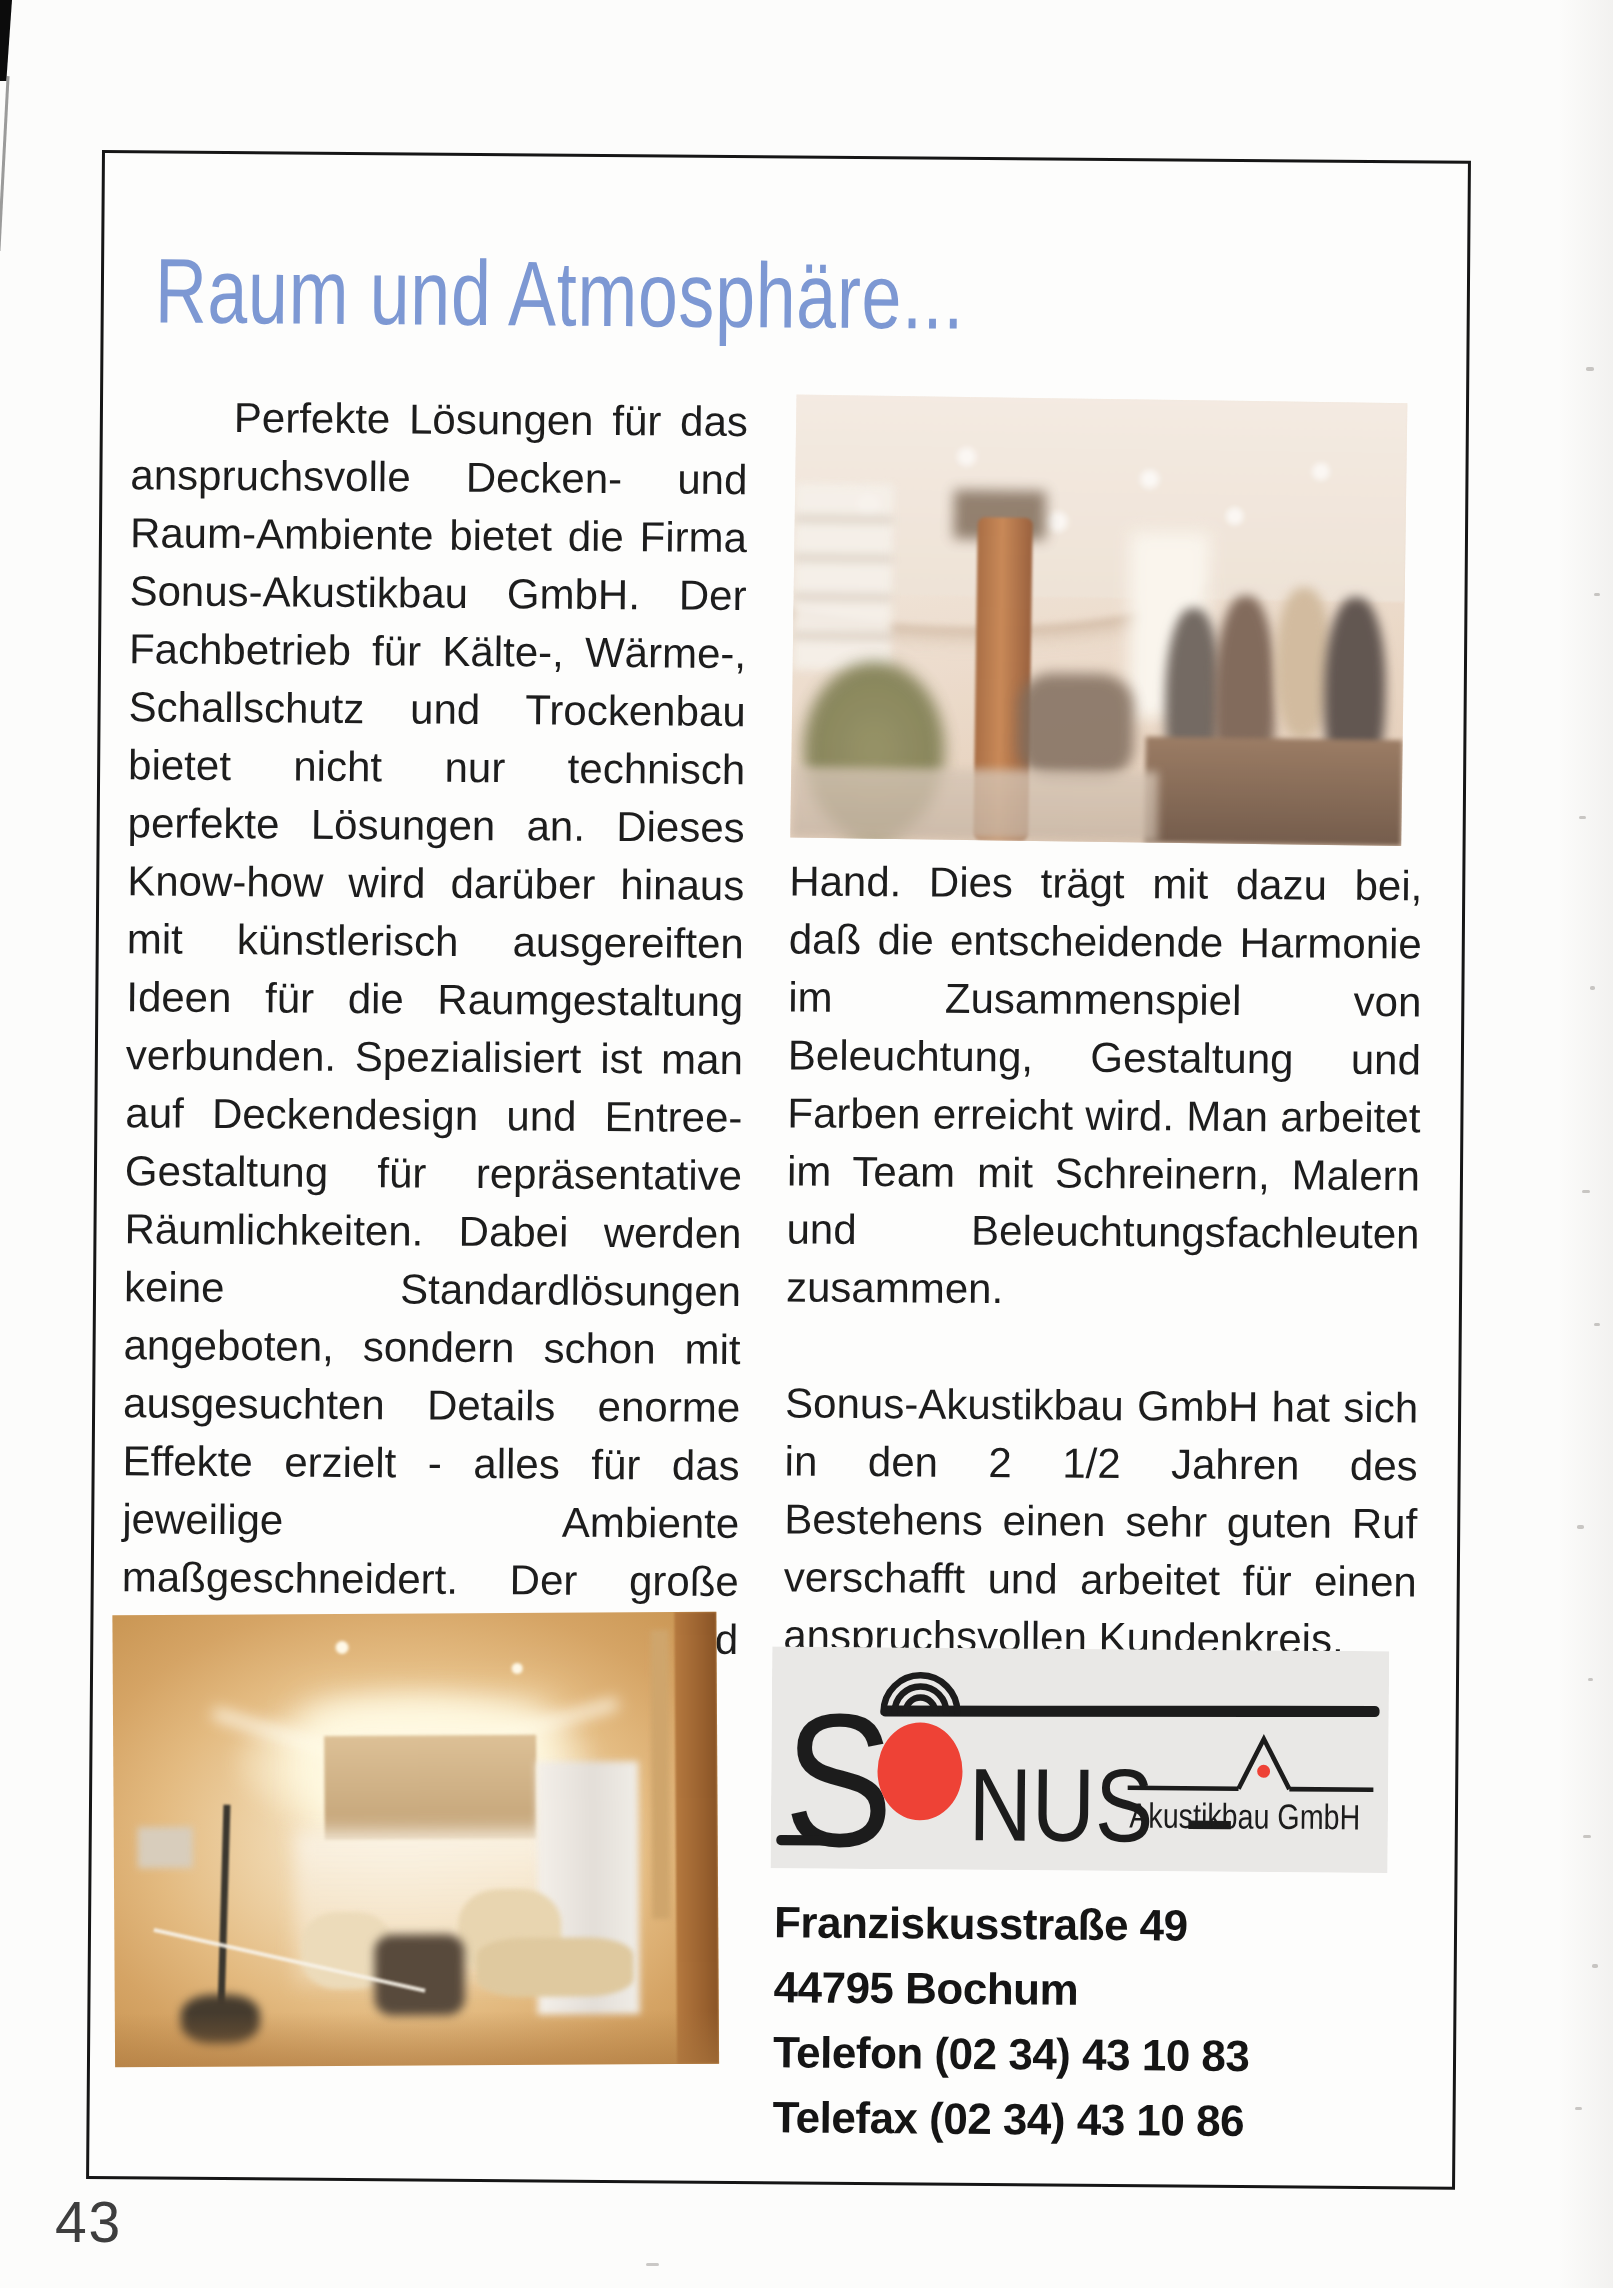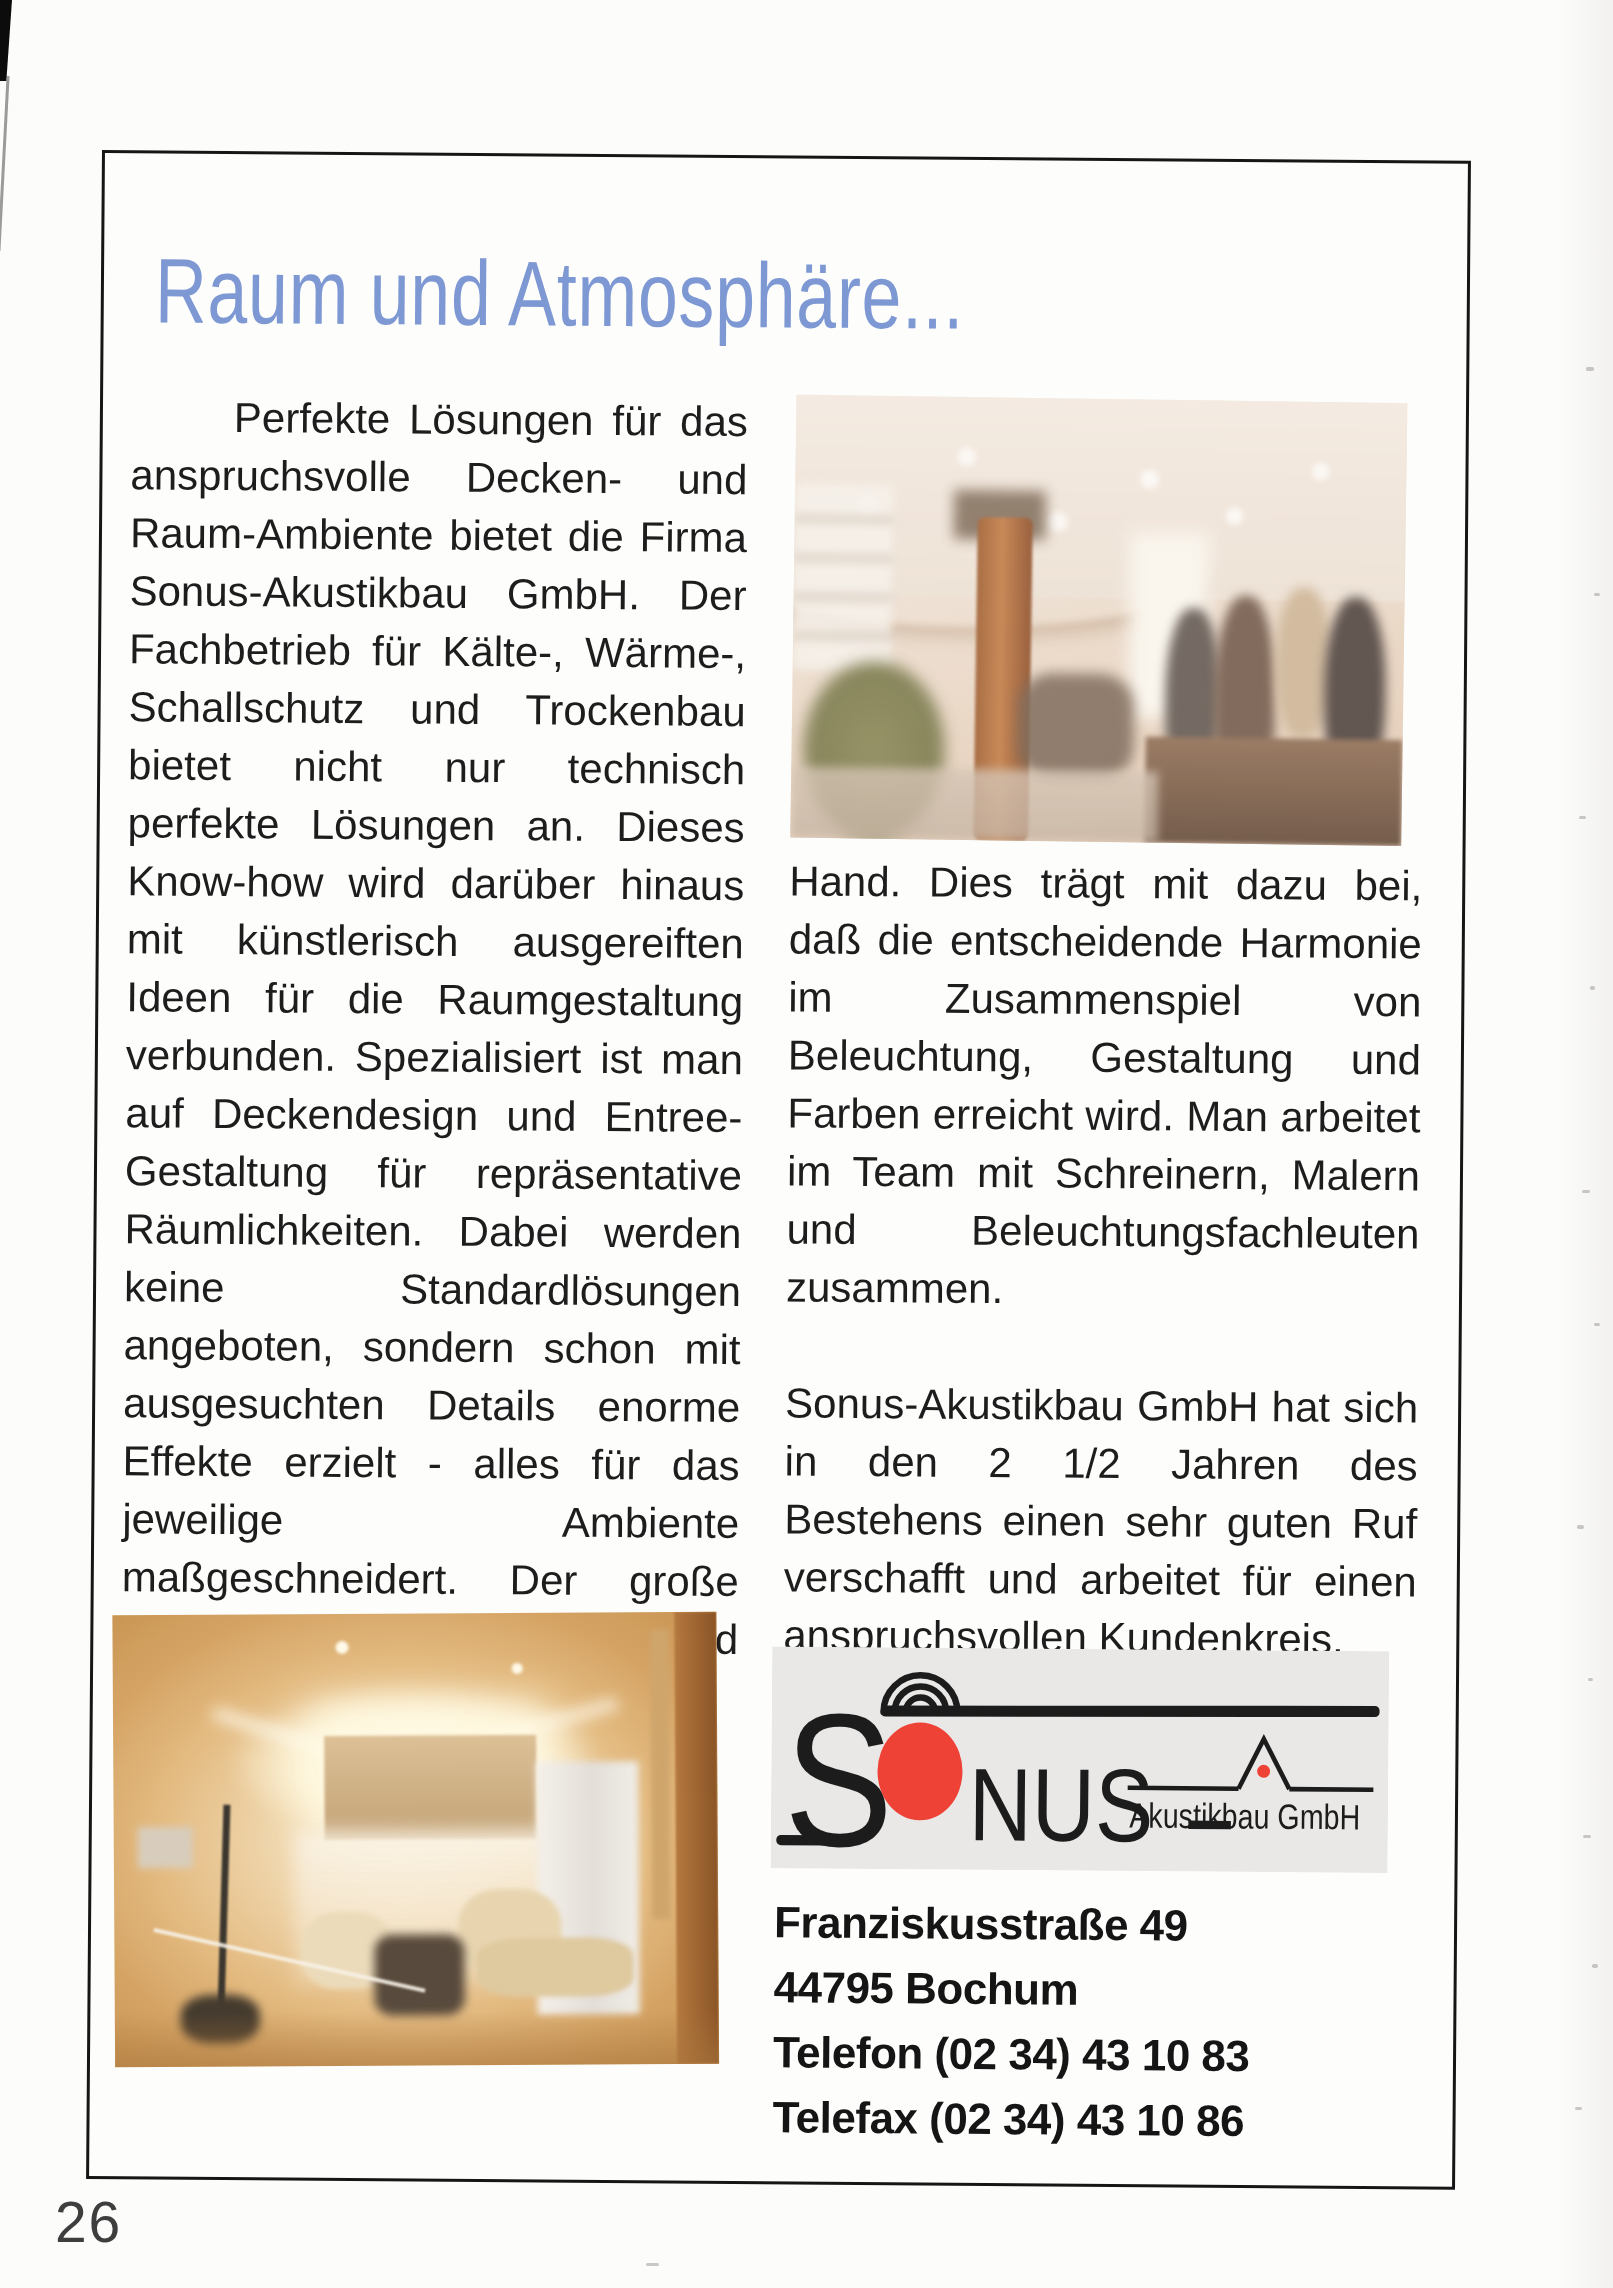--- a/index.html
+++ b/index.html
@@ -207,21 +207,21 @@
 
   <div class="address">
     <div>Franziskusstraße 49</div>
     <div>44795 Bochum</div>
     <div>Telefon (02 34) 43 10 83</div>
     <div>Telefax (02 34) 43 10 86</div>
   </div>
 
 </div>
 
-<div class="page-number">26</div>
+<div class="page-number">43</div>
 
 <div class="speck" style="left: 1586px; top: 367px; width: 8.3px; height: 3.7px;"></div>
 <div class="speck" style="left: 1594px; top: 593px; width: 5.5px; height: 2.8px;"></div>
 <div class="speck" style="left: 1579px; top: 816px; width: 7.4px; height: 2.8px;"></div>
 <div class="speck" style="left: 1590px; top: 986px; width: 4.6px; height: 3.7px;"></div>
 <div class="speck" style="left: 1582px; top: 1190px; width: 8.3px; height: 2.8px;"></div>
 <div class="speck" style="left: 1594px; top: 1323px; width: 5.5px; height: 2.8px;"></div>
 <div class="speck" style="left: 1577px; top: 1525px; width: 7.4px; height: 3.7px;"></div>
 <div class="speck" style="left: 1588px; top: 1678px; width: 4.6px; height: 2.8px;"></div>
 <div class="speck" style="left: 1583px; top: 1835px; width: 8.3px; height: 2.8px;"></div>

